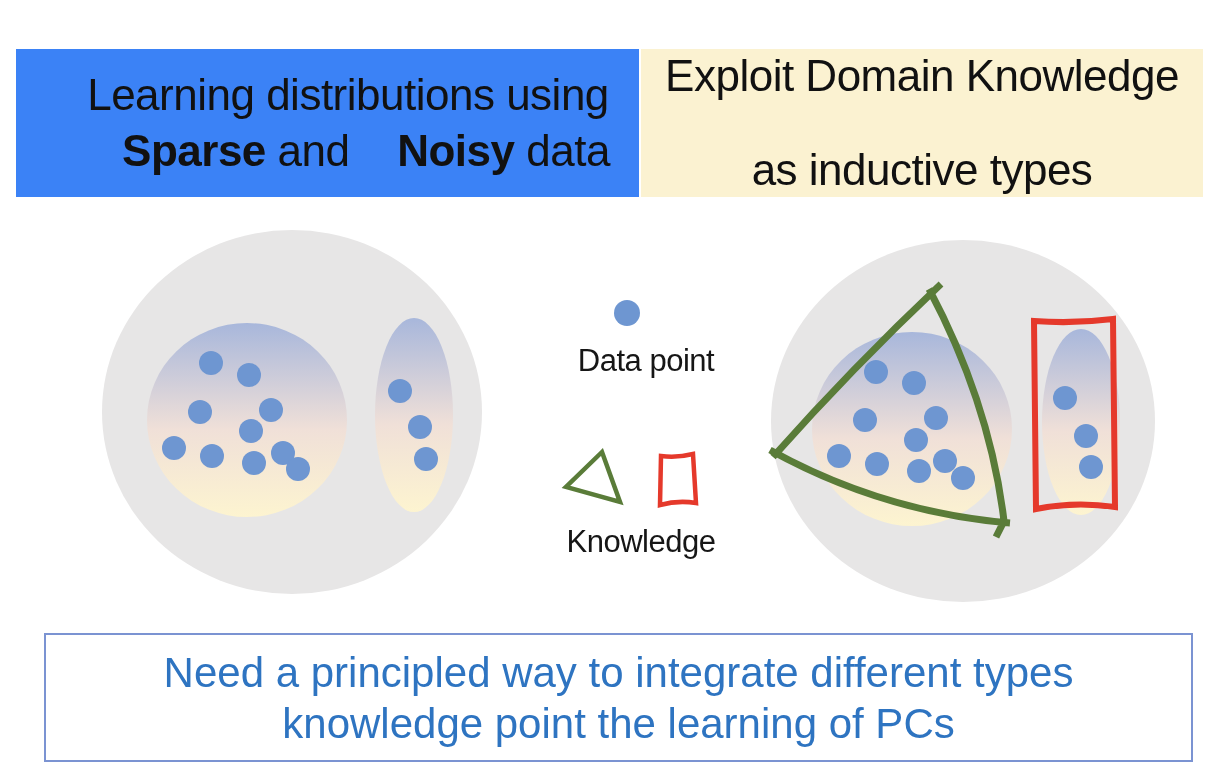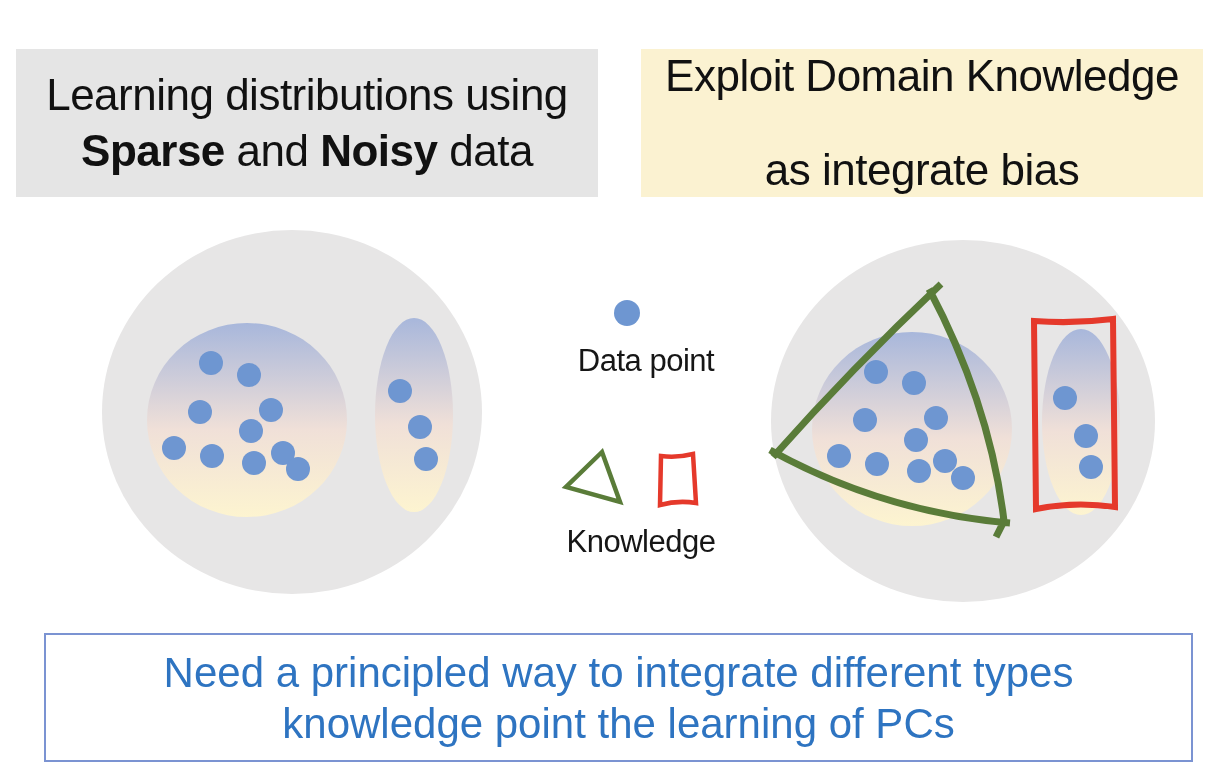--- a/index.html
+++ b/index.html
@@ -6,21 +6,21 @@
   .canvas{
     position:relative;width:1210px;height:782px;overflow:hidden;
     font-family:"Liberation Sans",sans-serif;background:#ffffff;
   }
   .svg-layer{position:absolute;left:0;top:0;width:1210px;height:782px;}
   .header-box{
     position:absolute;top:49px;height:148px;
     display:flex;flex-direction:column;justify-content:center;align-items:center;
     text-align:center;font-size:44px;line-height:56px;color:#111111;letter-spacing:-0.5px;
   }
-  .header-box .hline b{font-weight:bold;}
+  .header-box .hline b{font-weight:bold;margin-left:36px;}
   #left-header{left:16px;width:582px;}
   #right-header{left:641px;width:562px;}
   .legend-label{
     position:absolute;width:300px;text-align:center;
     font-size:31px;line-height:48px;color:#161616;letter-spacing:-0.5px;
   }
   #legend-data-point{left:496px;top:337px;}
   #legend-knowledge{left:491px;top:518px;}
   .footer-box{
     position:absolute;left:44px;top:633px;width:1149px;height:129px;
@@ -87,28 +87,28 @@
       <path d="M 1034 321 Q 1073 324 1113 319 L 1115 507 Q 1075 501 1036 509 Z" fill="none" stroke-width="6" stroke-linejoin="miter" stroke="#e5392b"></path>
     </g>
 
     <g>
       <circle cx="627" cy="313" r="13" fill="#6e96d1"></circle>
       <path d="M 602 452 L 566 487 L 620 502 Z" fill="none" stroke-width="4.5" stroke="#5a7c39"></path>
       <path d="M 661 456 Q 677 458 693 454 L 696 503 Q 678 500 660 505 Z" fill="none" stroke-width="4.5" stroke="#e5392b"></path>
     </g>
   </svg>
 
-  <div class="header-box" id="left-header" style="background: #e5e5e5;">
+  <div class="header-box" id="left-header" style="background: #3b82f6; padding-left: 41px;">
     <div class="hline">Learning distributions using</div>
     <div class="hline"><b>Sparse</b><span> and </span><b>Noisy</b><span> data</span></div>
   </div>
 
   <div class="header-box" id="right-header" style="background: rgb(251, 242, 209); gap: 38px;">
     <div class="hline">Exploit Domain Knowledge</div>
-    <div class="hline">as integrate bias</div>
+    <div class="hline">as inductive types</div>
   </div>
 
   <div class="legend-label" id="legend-data-point">Data point</div>
   <div class="legend-label" id="legend-knowledge">Knowledge</div>
 
   <div class="footer-box" style="color: rgb(46, 116, 193); border-color: rgb(123, 147, 210);">
     <div>Need a principled way to integrate different types</div>
     <div>knowledge point the learning of PCs</div>
   </div>
 

